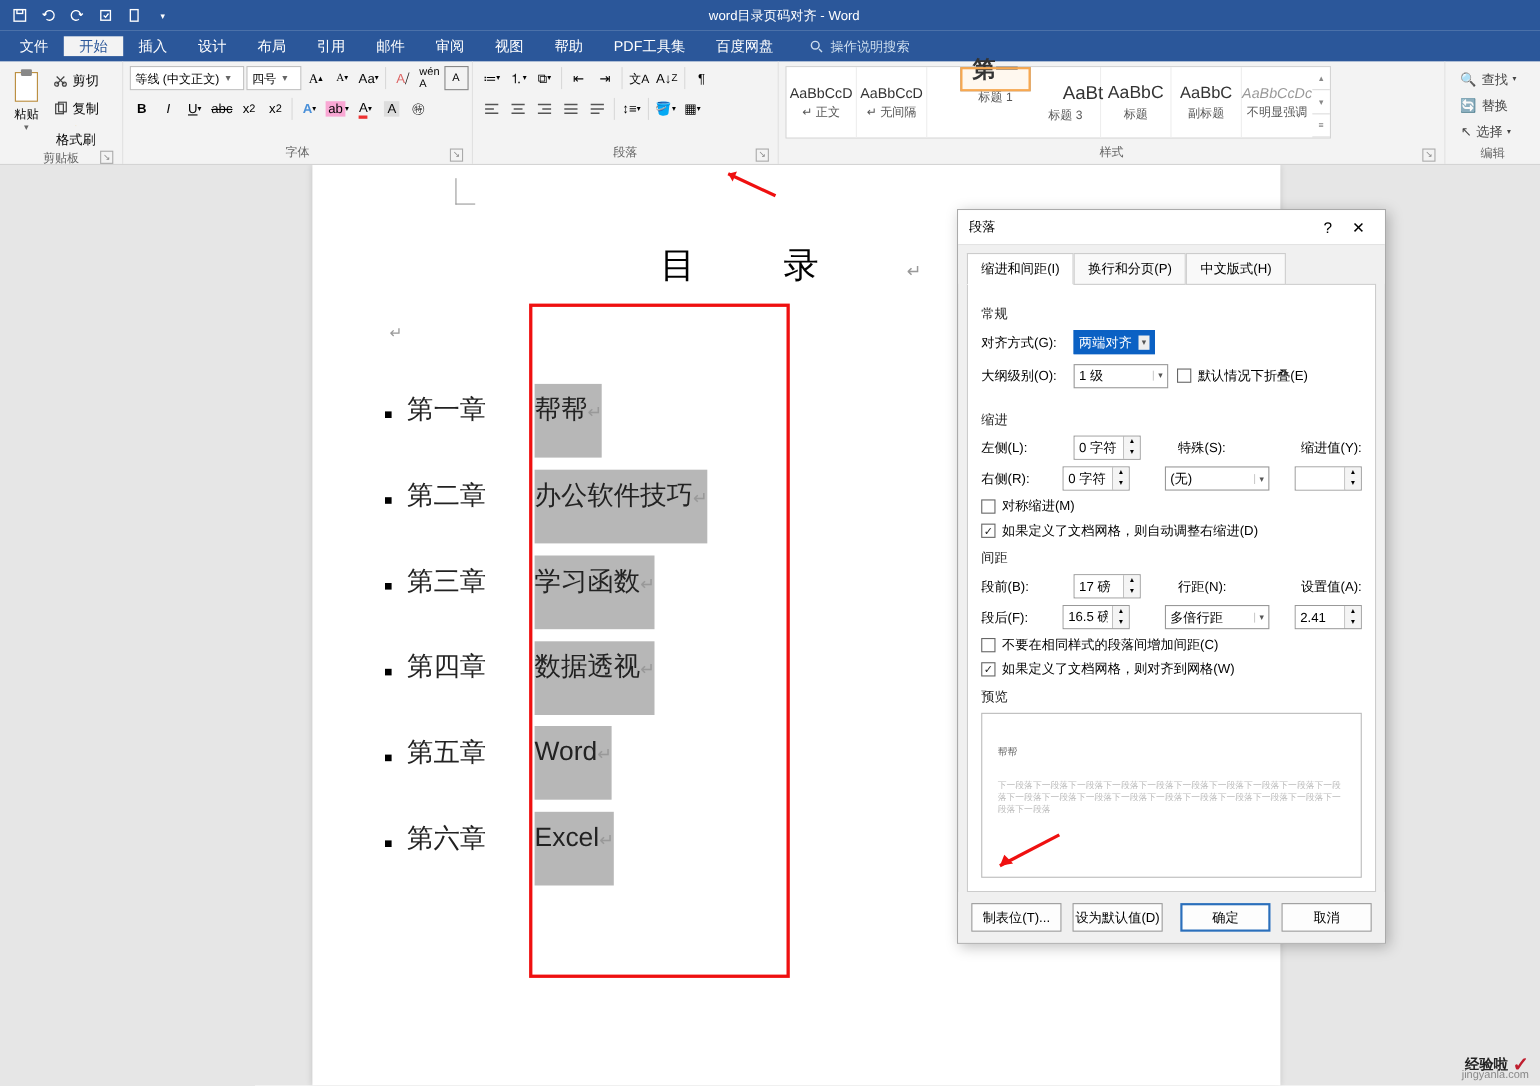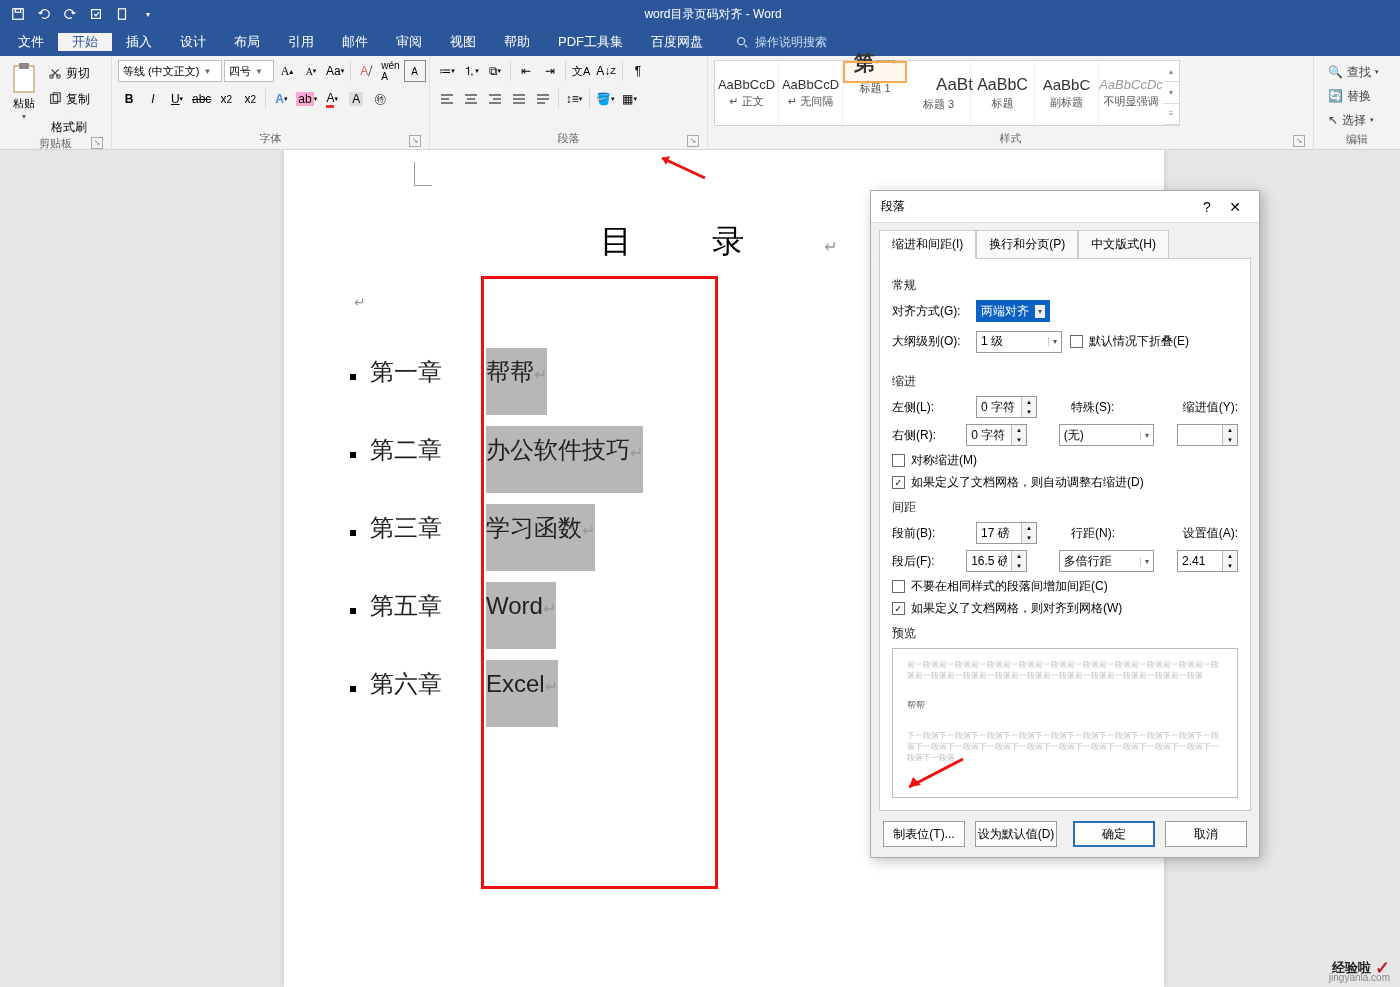--- a/index.html
+++ b/index.html
@@ -29,21 +29,21 @@
 .btn-row-set { display: flex; flex-direction: column; gap: 4px; }
 .row-line { display: flex; gap: 2px; align-items: center; }
 .small-btn { min-width: 22px; height: 22px; display: flex; align-items: center; justify-content: center; cursor: pointer; padding: 0 2px; }
 .sep { width: 1px; height: 20px; background: #d9d9d9; margin: 0 2px; }
 .combo { height: 22px; border: 1px solid #c0c0c0; background: #fff; display: flex; align-items: center; padding: 0 4px; gap: 4px; font-size: 11px; cursor: pointer; }
 .combo .dd { font-size: 8px; color: #666; }
 
 
 .style-gallery { display: flex; border: 1px solid #d4d4d4; background: #fff; height: 66px; }
 .style-item { width: 64px; display: flex; flex-direction: column; align-items: center; justify-content: center; border-right: 1px solid #eee; cursor: pointer; gap: 2px; }
-.style-item.sel { outline: 2px solid #f7a851; outline-offset: -2px; background: #fff8ef; }
+.style-item.sel { outline: 2px solid #f7a851; outline-offset: -2px; background: #fff8ef; margin-left: 30px; }
 .style-item .prev { font-size: 13px; color: #333; }
 .style-item .nm { font-size: 11px; color: #555; }
 .gallery-scroll { width: 16px; display: flex; flex-direction: column; }
 .gallery-scroll div { flex: 1; border-bottom: 1px solid #ddd; display: flex; align-items: center; justify-content: center; font-size: 8px; color: #888; cursor: pointer; }
 
 
 .edit-col { display: flex; flex-direction: column; gap: 4px; padding: 2px 6px; }
 .edit-link { display: flex; align-items: center; gap: 4px; height: 20px; cursor: pointer; font-size: 12px; color: #444; padding: 0 2px; }
 
 
@@ -391,20 +391,26 @@
           <span class="content"><span class="sel-bg" style="padding:10px 0 30px;"><span>办公软件技巧</span><span class="ret">↵</span></span></span>
         </div>
       <div class="toc-item">
           <span class="bullet"></span>
           <span class="ch">第三章</span>
           <span style="display:inline-block;width:20px;"></span>
           <span class="content"><span class="sel-bg" style="padding:10px 0 30px;"><span>学习函数</span><span class="ret">↵</span></span></span>
         </div>
       <div class="toc-item">
           <span class="bullet"></span>
+          <span class="ch">第四章</span>
+          <span style="display:inline-block;width:20px;"></span>
+          <span class="content"><span class="sel-bg" style="padding:10px 0 30px;"><span>数据透视</span><span class="ret">↵</span></span></span>
+        </div>
+      <div class="toc-item">
+          <span class="bullet"></span>
           <span class="ch">第五章</span>
           <span style="display:inline-block;width:20px;"></span>
           <span class="content"><span class="sel-bg" style="padding:10px 0 30px;"><span>Word</span><span class="ret">↵</span></span></span>
         </div>
       <div class="toc-item">
           <span class="bullet"></span>
           <span class="ch">第六章</span>
           <span style="display:inline-block;width:20px;"></span>
           <span class="content"><span class="sel-bg" style="padding:10px 0 30px;"><span>Excel</span><span class="ret">↵</span></span></span>
         </div>
@@ -538,21 +544,20 @@
         <span class="box"></span>
         <span>不要在相同样式的段落间增加间距(C)</span>
       </label>
     <label class="chk">
         <span class="box">✓</span>
         <span>如果定义了文档网格，则对齐到网格(W)</span>
       </label>
 
     <div class="section-title">预览</div>
     <div class="preview">
-      <div>前一段落前一段落前一段落前一段落前一段落前一段落前一段落前一段落前一段落前一段落前一段落前一段落前一段落前一段落前一段落前一段落前一段落前一段落前一段落</div>
       <div class="dark">帮帮</div>
       <div>下一段落下一段落下一段落下一段落下一段落下一段落下一段落下一段落下一段落下一段落下一段落下一段落下一段落下一段落下一段落下一段落下一段落下一段落下一段落下一段落下一段落</div>
       <svg style="position:absolute;left:6px;bottom:4px;" width="70" height="36">
           <path d="M64 2 L10 30" stroke="#ef1010" stroke-width="3" fill="none"></path>
           <path d="M10 30 L22 28 L14 20 Z" fill="#ef1010"></path>
         </svg>
     </div>
   </div>
   <div class="dlg-buttons">
     <div class="left">

